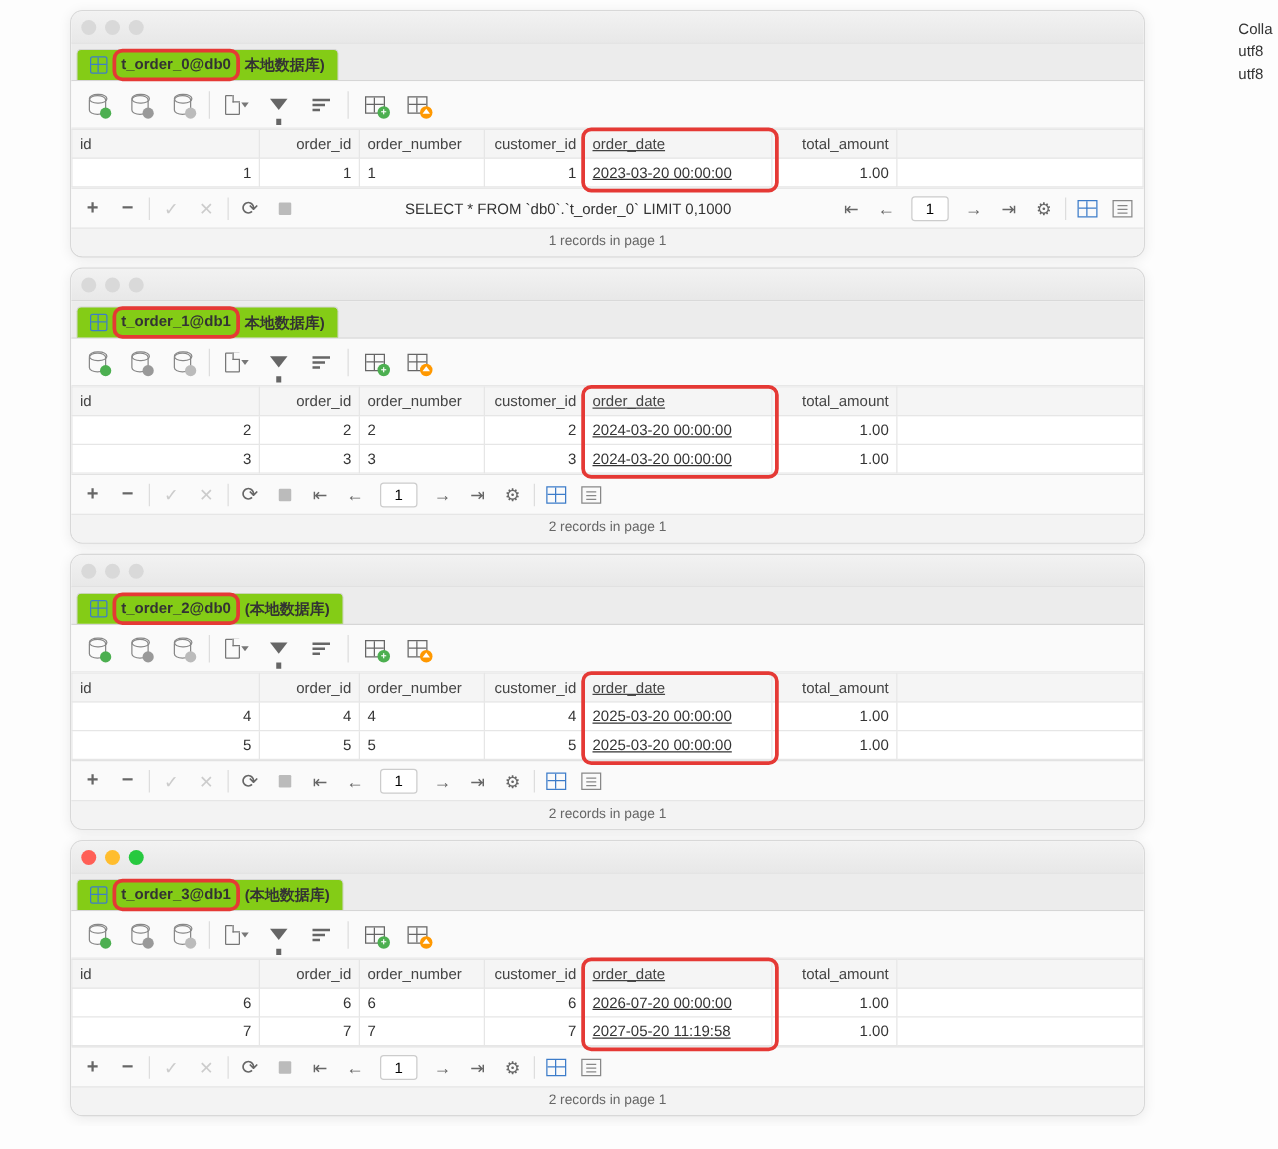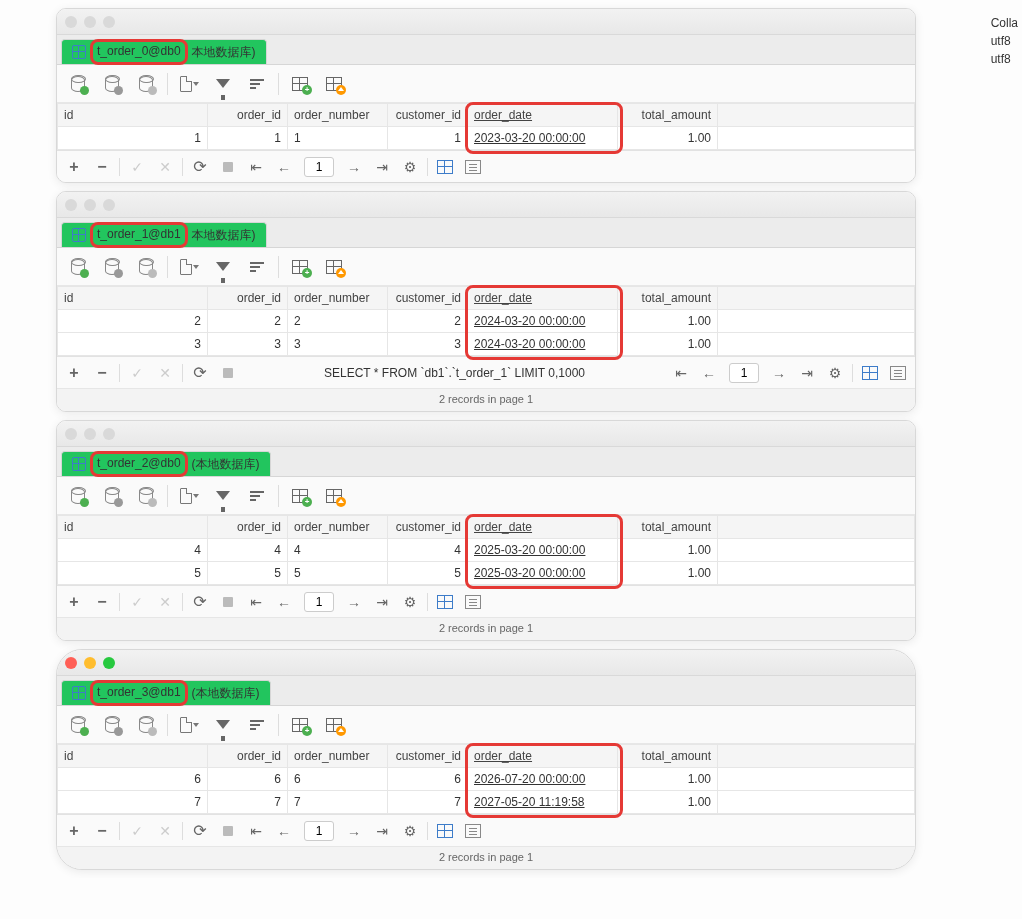--- a/index.html
+++ b/index.html
@@ -32,27 +32,28 @@
     border-bottom: 1px solid #d6d6d6;
     display: flex;
     align-items: stretch;
     padding-left: 4px;
   }
   .tab {
     display: flex;
     align-items: center;
     gap: 4px;
     padding: 0 10px;
-    background: #22c55e;
+    background: #84cc16;
     border: 1px solid #d6d6d6;
     border-bottom: none;
     border-radius: 4px 4px 0 0;
     margin-top: 4px;
     font-size: 12px;
     position: relative;
+    font-weight: bold;
   }
   .tab-icon {
     width: 14px; height: 14px;
     border: 1px solid #3d7cc9;
     border-radius: 2px;
     position: relative;
   }
   .tab-icon::before, .tab-icon::after {
     content:'';
     position:absolute;
@@ -289,34 +290,36 @@
       <div class="f-btn plus"></div>
       <div class="f-btn minus"></div>
       <div class="f-sep"></div>
       <div class="f-btn check disabled"></div>
       <div class="f-btn xmark disabled"></div>
       <div class="f-sep"></div>
       <div class="f-btn reload"></div>
       <div class="f-btn">
             <span class="stop"></span>
           </div>
+      <div class="sql-text">SELECT * FROM `db0`.`t_order_0` LIMIT 0,1000</div>
       <div class="f-btn nav-first"></div>
       <div class="f-btn nav-prev"></div>
       <input class="page-input" value="1" style="">
       <div class="f-btn nav-next"></div>
       <div class="f-btn nav-last"></div>
       <div class="f-btn gear"></div>
       <div class="f-sep"></div>
       <div class="f-btn">
             <span class="view-grid"></span>
           </div>
       <div class="f-btn">
             <span class="view-detail"></span>
           </div>
     </div>
+    <div class="status-line">1 records in page 1</div>
   <div style="position: absolute; left: 407.5px; top: 92.5px; width: 158px; height: 52px; border: 3px solid rgb(229, 57, 53); border-radius: 8px; pointer-events: none;"></div>
       </div>
 
   <div class="panel" style="position: relative;">
     <div class="titlebar">
       <span class="dot d1"></span>
       <span class="dot d2"></span>
       <span class="dot d3"></span>
     </div>
     <div class="tabbar">
@@ -408,21 +411,20 @@
       <div class="f-btn plus"></div>
       <div class="f-btn minus"></div>
       <div class="f-sep"></div>
       <div class="f-btn check disabled"></div>
       <div class="f-btn xmark disabled"></div>
       <div class="f-sep"></div>
       <div class="f-btn reload"></div>
       <div class="f-btn">
             <span class="stop"></span>
           </div>
-      <div class="sql-text">SELECT * FROM `db1`.`t_order_1` LIMIT 0,1000</div>
       <div class="f-btn nav-first"></div>
       <div class="f-btn nav-prev"></div>
       <input class="page-input" value="1" style="">
       <div class="f-btn nav-next"></div>
       <div class="f-btn nav-last"></div>
       <div class="f-btn gear"></div>
       <div class="f-sep"></div>
       <div class="f-btn">
             <span class="view-grid"></span>
           </div>
@@ -547,21 +549,21 @@
             <span class="view-grid"></span>
           </div>
       <div class="f-btn">
             <span class="view-detail"></span>
           </div>
     </div>
     <div class="status-line">2 records in page 1</div>
   <div style="position: absolute; left: 407.5px; top: 92.5px; width: 158px; height: 75px; border: 3px solid rgb(229, 57, 53); border-radius: 8px; pointer-events: none;"></div>
       </div>
 
-  <div class="panel" style="position: relative; border-radius: 26px;">
+  <div class="panel" style="position: relative;">
     <div class="titlebar">
       <span class="dot d1 red"></span>
       <span class="dot d2 yellow"></span>
       <span class="dot d3 green"></span>
     </div>
     <div class="tabbar">
       <div class="tab">
         <span class="tab-icon"></span>
         <span class="highlight-box"><span>t_order_3@db1</span></span>
         <span>(本地数据库)</span>

